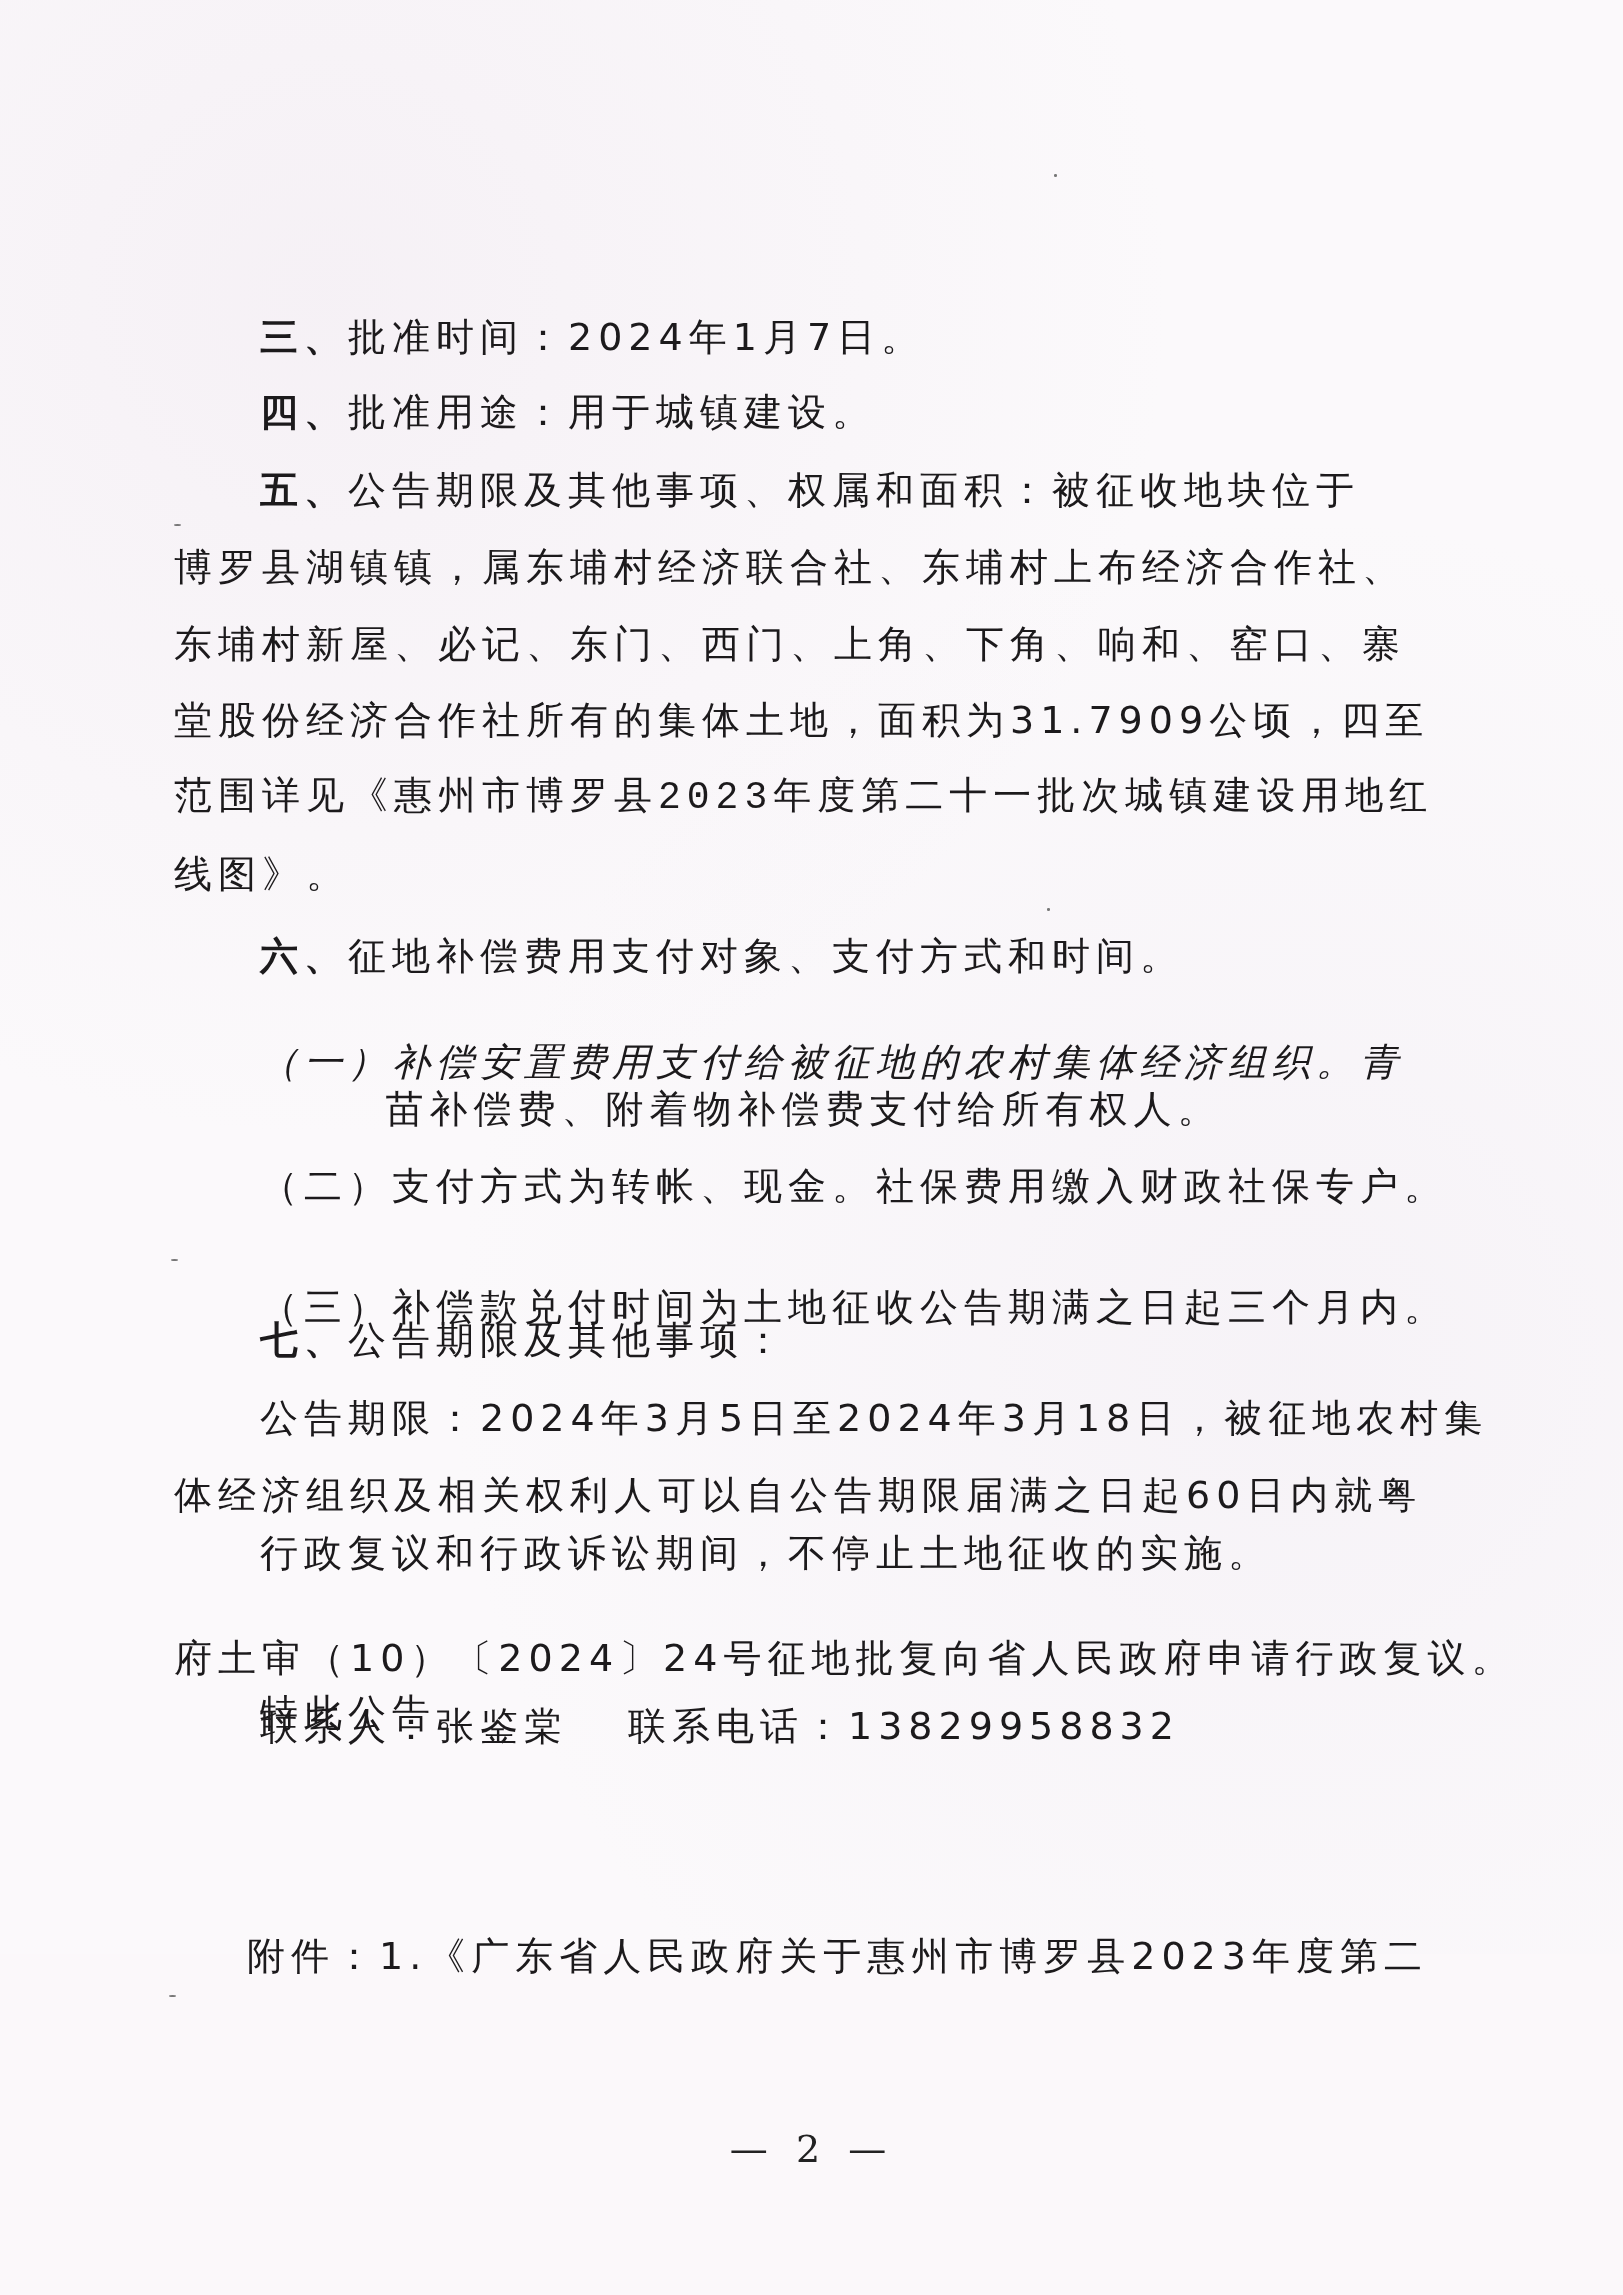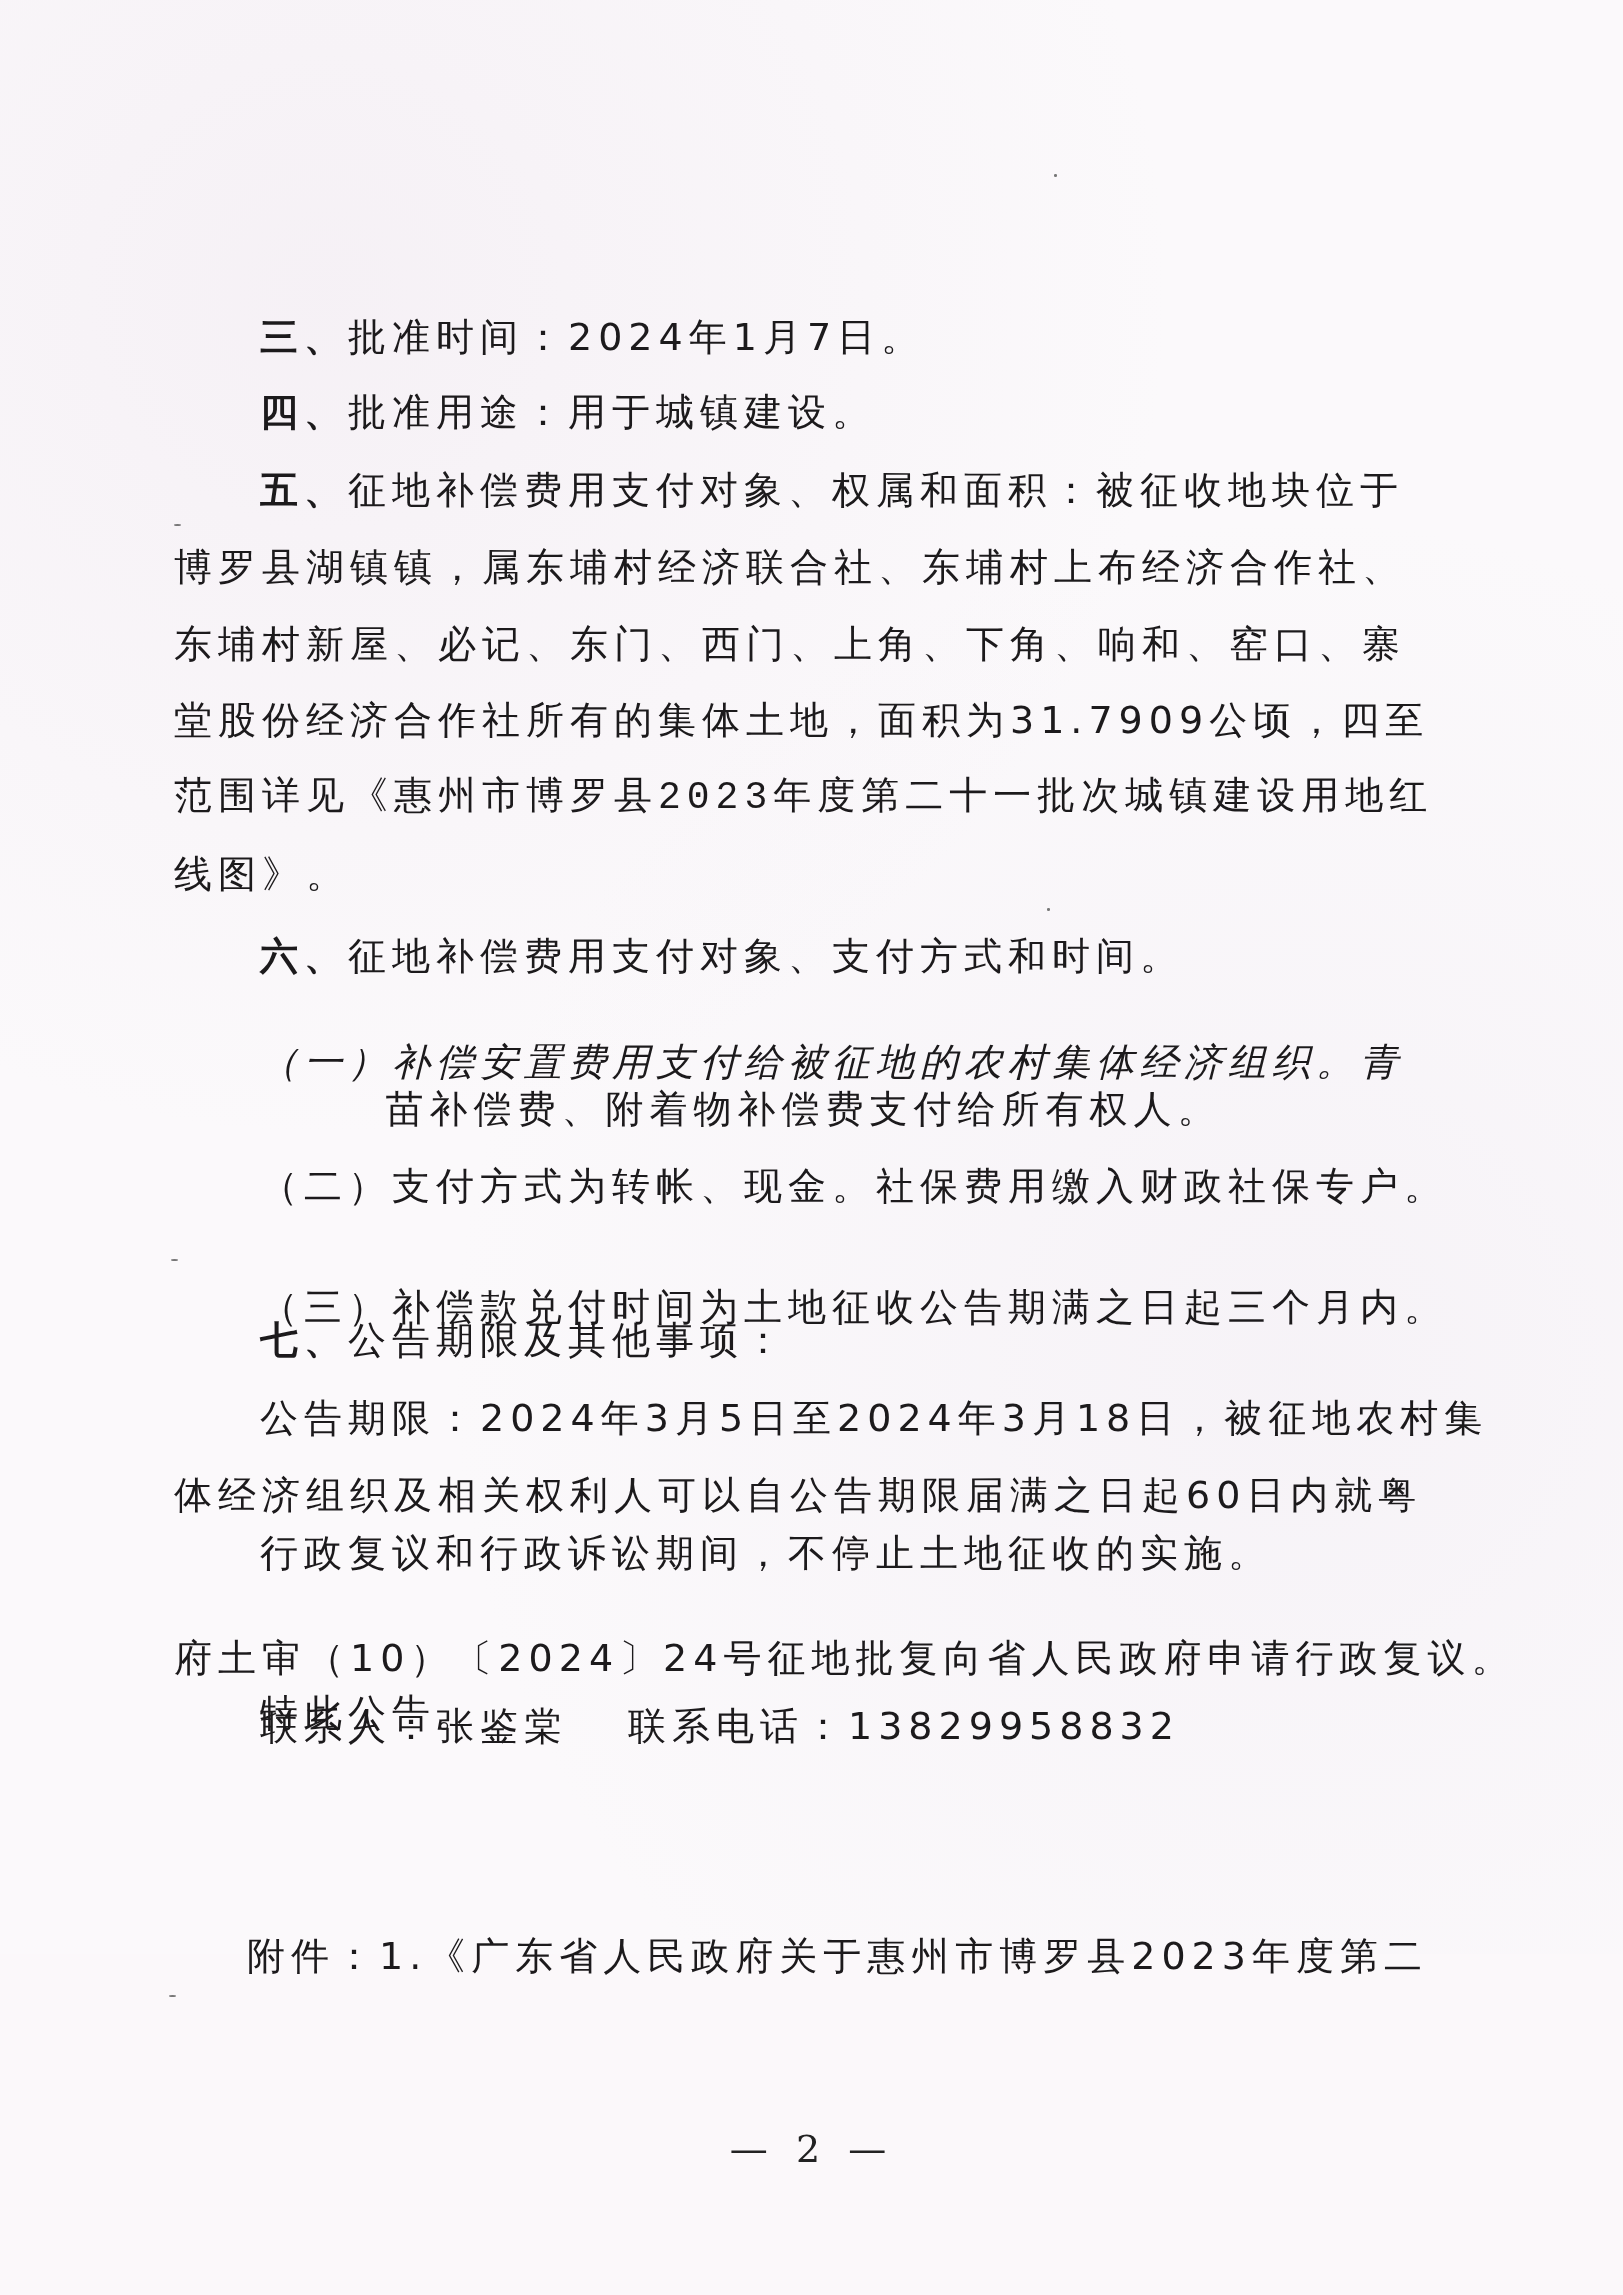--- a/index.html
+++ b/index.html
@@ -61,21 +61,21 @@
 
   <div class="line indent" style="top:311px;">
     <span class="bold">三、</span><span>批准时间：2024年1月7日。</span>
   </div>
 
   <div class="line indent" style="top:386px;">
     <span class="bold">四、</span><span>批准用途：用于城镇建设。</span>
   </div>
 
   <div class="line indent" style="top:464px;">
-    <span class="bold">五、</span><span>征地补偿费用支付对象、权属和面积：被征收地块位于</span>
+    <span class="bold">五、</span><span>公告期限及其他事项、权属和面积：被征收地块位于</span>
   </div>
   <div class="line" style="top:541px;">博罗县湖镇镇，属东埔村经济联合社、东埔村上布经济合作社、</div>
   <div class="line" style="top:618px;">东埔村新屋、必记、东门、西门、上角、下角、响和、窑口、寨</div>
   <div class="line" style="top:694px;">堂股份经济合作社所有的集体土地，面积为31.7909公顷，四至</div>
   <div class="line" style="top:771px;font-family:Liberation Mono, monospace;">范围详见《惠州市博罗县2023年度第二十一批次城镇建设用地红</div>
   <div class="line" style="top:848px;">线图》。</div>
 
   <div class="line indent" style="top:930px;">
     <span class="bold">六、</span><span>征地补偿费用支付对象、支付方式和时间。</span>
   </div>

